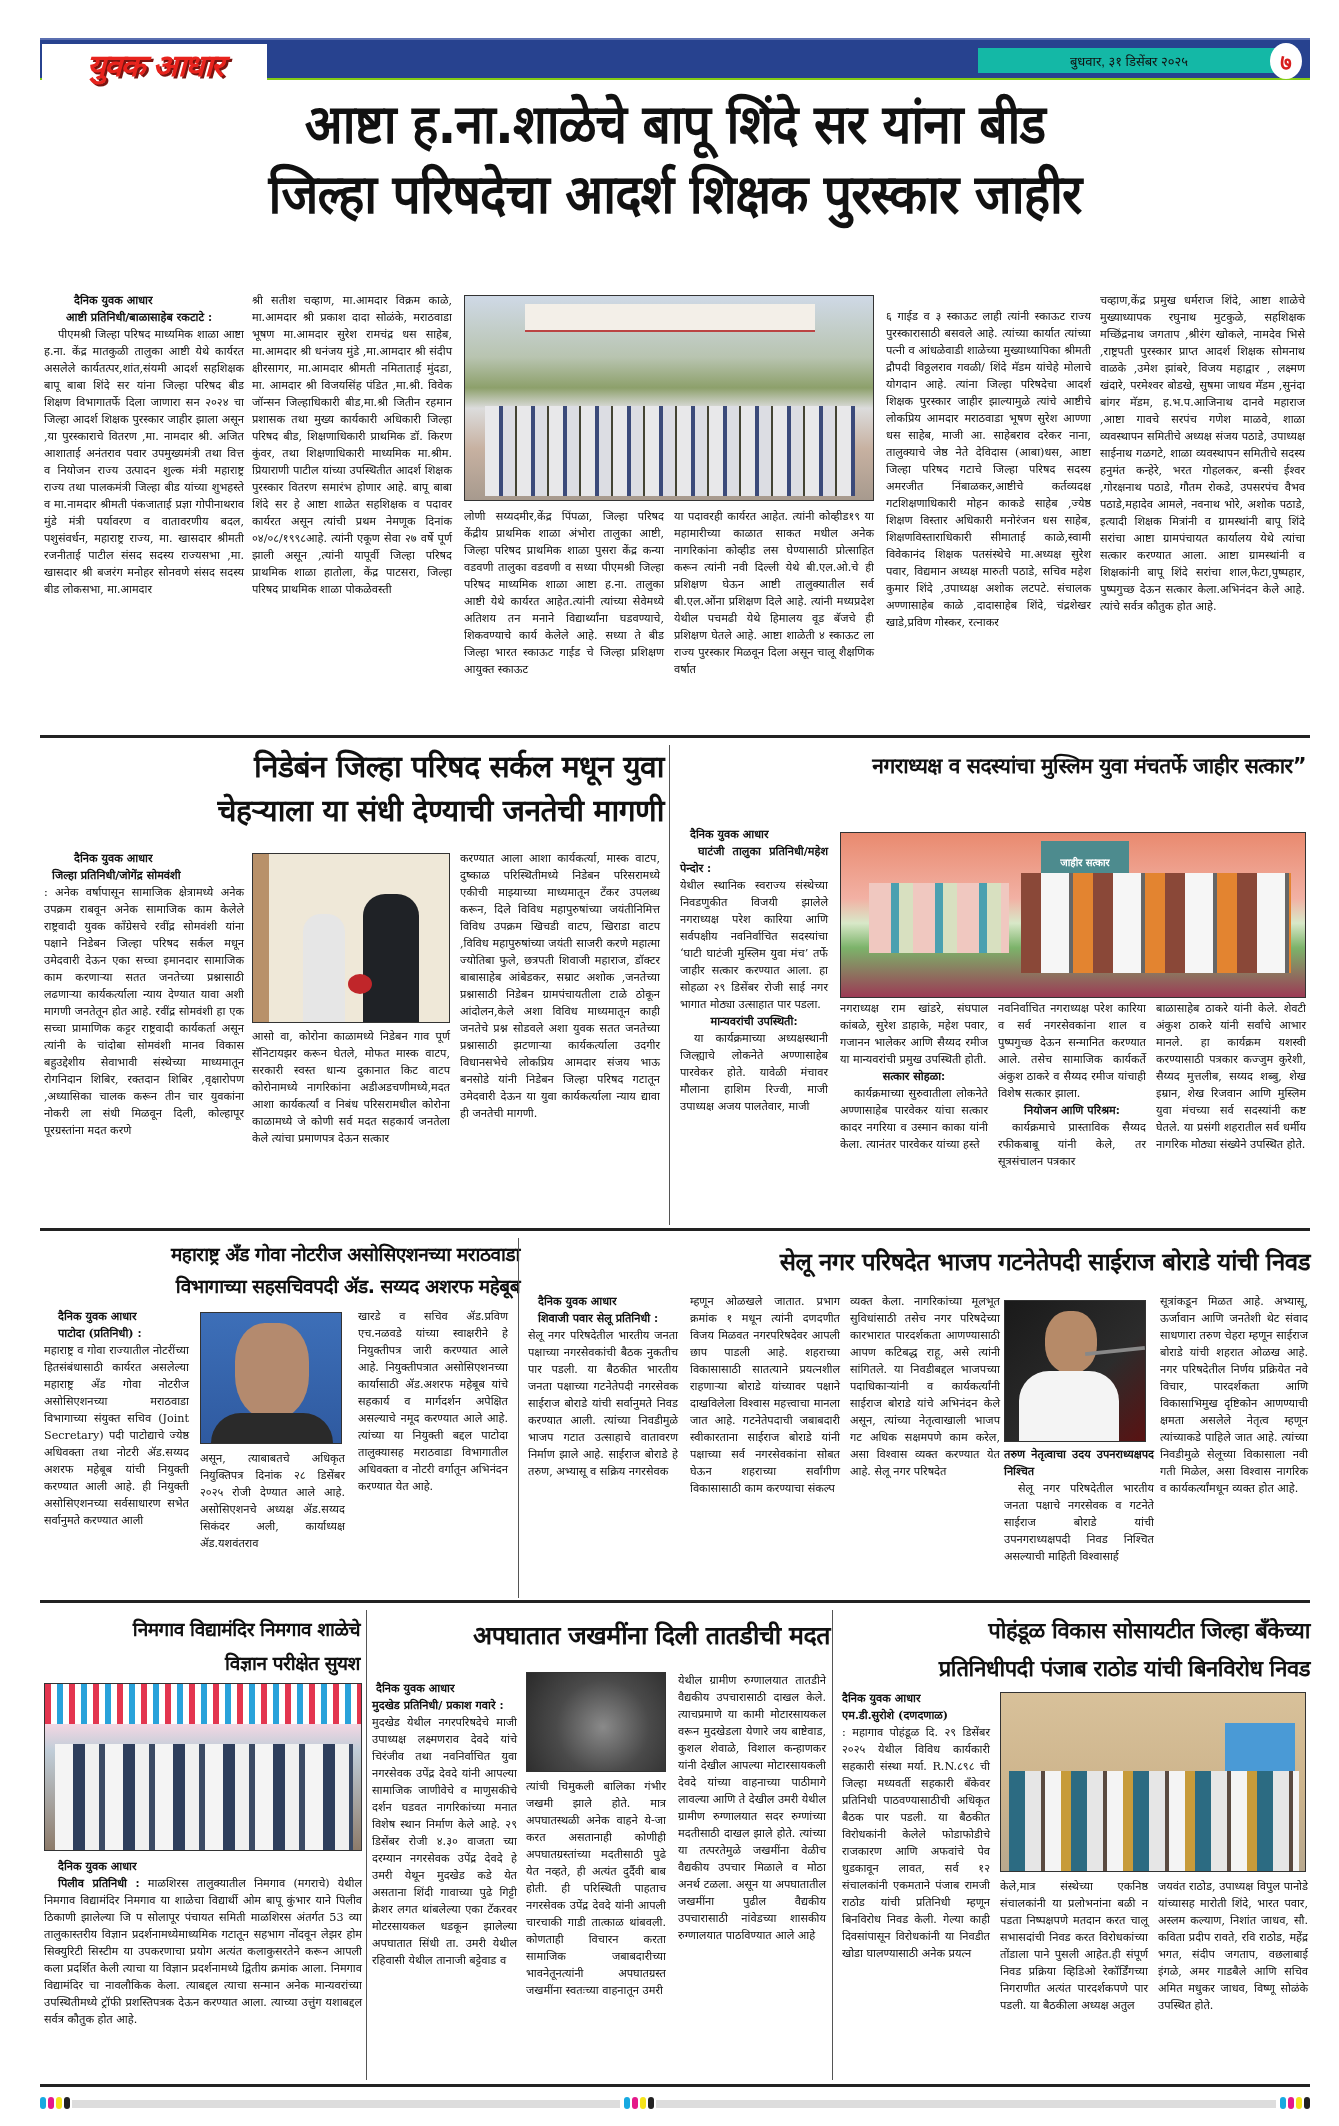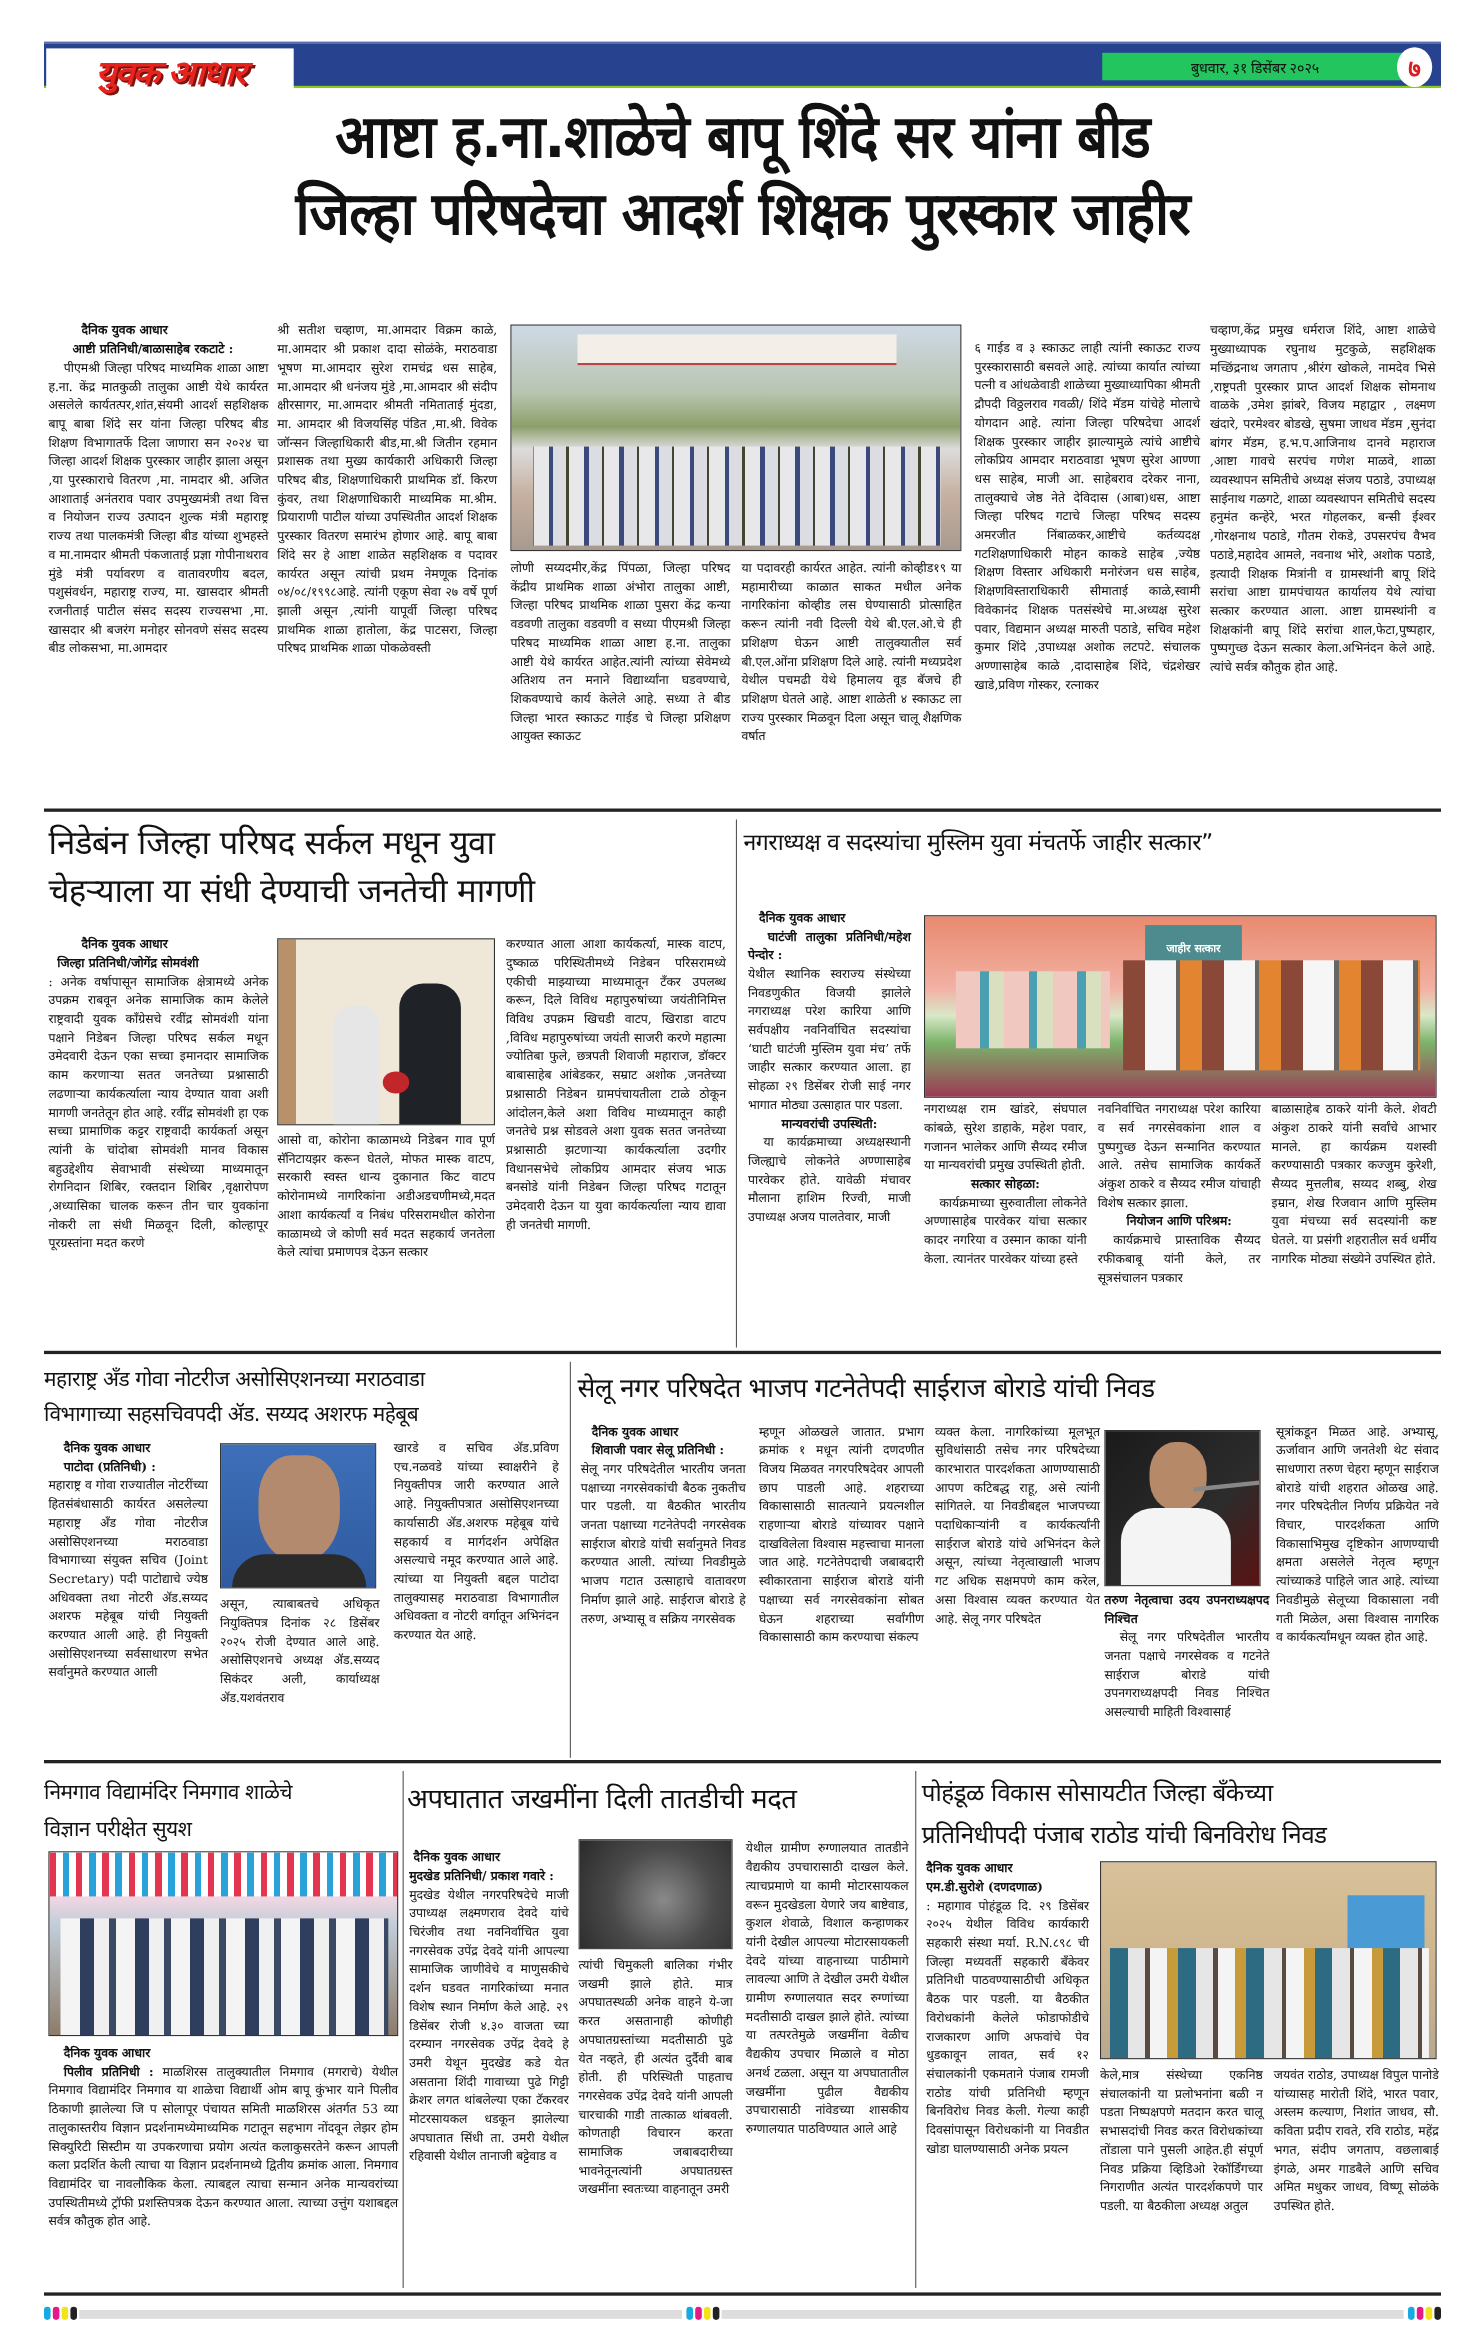--- a/index.html
+++ b/index.html
@@ -2,30 +2,30 @@
 <html><head>
 <meta charset="utf-8">
 <style>
 *{box-sizing:border-box;margin:0;padding:0}
 html,body{width:1339px;height:2126px;background:#fff;overflow:hidden}
 body{font-family:"DejaVu Serif",serif;color:#111;position:relative}
 .page{position:absolute;left:40px;top:38px;width:1270px}
 .masthead{position:relative;height:42px;background:#27428f;border-top:2px solid #5b6fb0;border-bottom:2px solid #84cc16}
 .logo{position:absolute;left:2px;top:4px;height:40px;width:225px;background:#fff;display:flex;align-items:center;justify-content:center}
 .logo span{font-family:"DejaVu Sans",sans-serif;font-weight:bold;font-size:30px;color:#e8231d;letter-spacing:-2px;font-style:italic;text-shadow:2px 2px 0 #7a1410;transform:scaleX(1.1)}
-.datebox{position:absolute;right:30px;top:8px;width:278px;height:25px;background:#22c55e;font-family:Liberation Serif, serif;font-size:13px;display:flex;align-items:center;justify-content:center}
+.datebox{position:absolute;right:30px;top:8px;width:302px;height:25px;background:#14b8a6;font-family:Liberation Sans, sans-serif;font-size:13px;display:flex;align-items:center;justify-content:center}
 .pagenum{position:absolute;right:8px;top:3px;width:32px;height:36px;border-radius:50%;background:#fff;color:#d81e1e;font-weight:bold;font-size:22px;display:flex;align-items:center;justify-content:center;font-family:"DejaVu Sans",sans-serif}
 h1.lead{font-family:"DejaVu Sans",sans-serif;font-weight:bold;text-align:center;font-size:54px;line-height:70px;letter-spacing:-1px;margin-top:10px;transform:scaleX(0.92)}
 .col{position:absolute;font-size:11.2px;line-height:17px;text-align:justify}
 .col p{text-indent:14px}
 .byl{font-weight:bold;text-indent:30px}
 .photo{position:absolute;overflow:hidden;border:1px solid #333}
 .rule{position:absolute;left:0;width:1270px;height:3px;background:#222}
 .vrule{position:absolute;width:1px;background:#555}
-.hd{position:absolute;font-family:"DejaVu Sans",sans-serif;font-weight:normal;text-align:left;letter-spacing:-0.5px}
+.hd{position:absolute;font-family:"DejaVu Sans",sans-serif;font-weight:bold;text-align:right;letter-spacing:-0.5px}
 .sub{font-weight:bold;text-indent:0;text-align:center}
 .regbar{position:absolute;top:2100px;height:8px;background:#ddd}
 .dot{position:absolute;top:2097px;width:6px;height:12px;border-radius:3px}
 </style>
 </head>
 <body>
 
 <div class="page">
 
   <div class="masthead">

